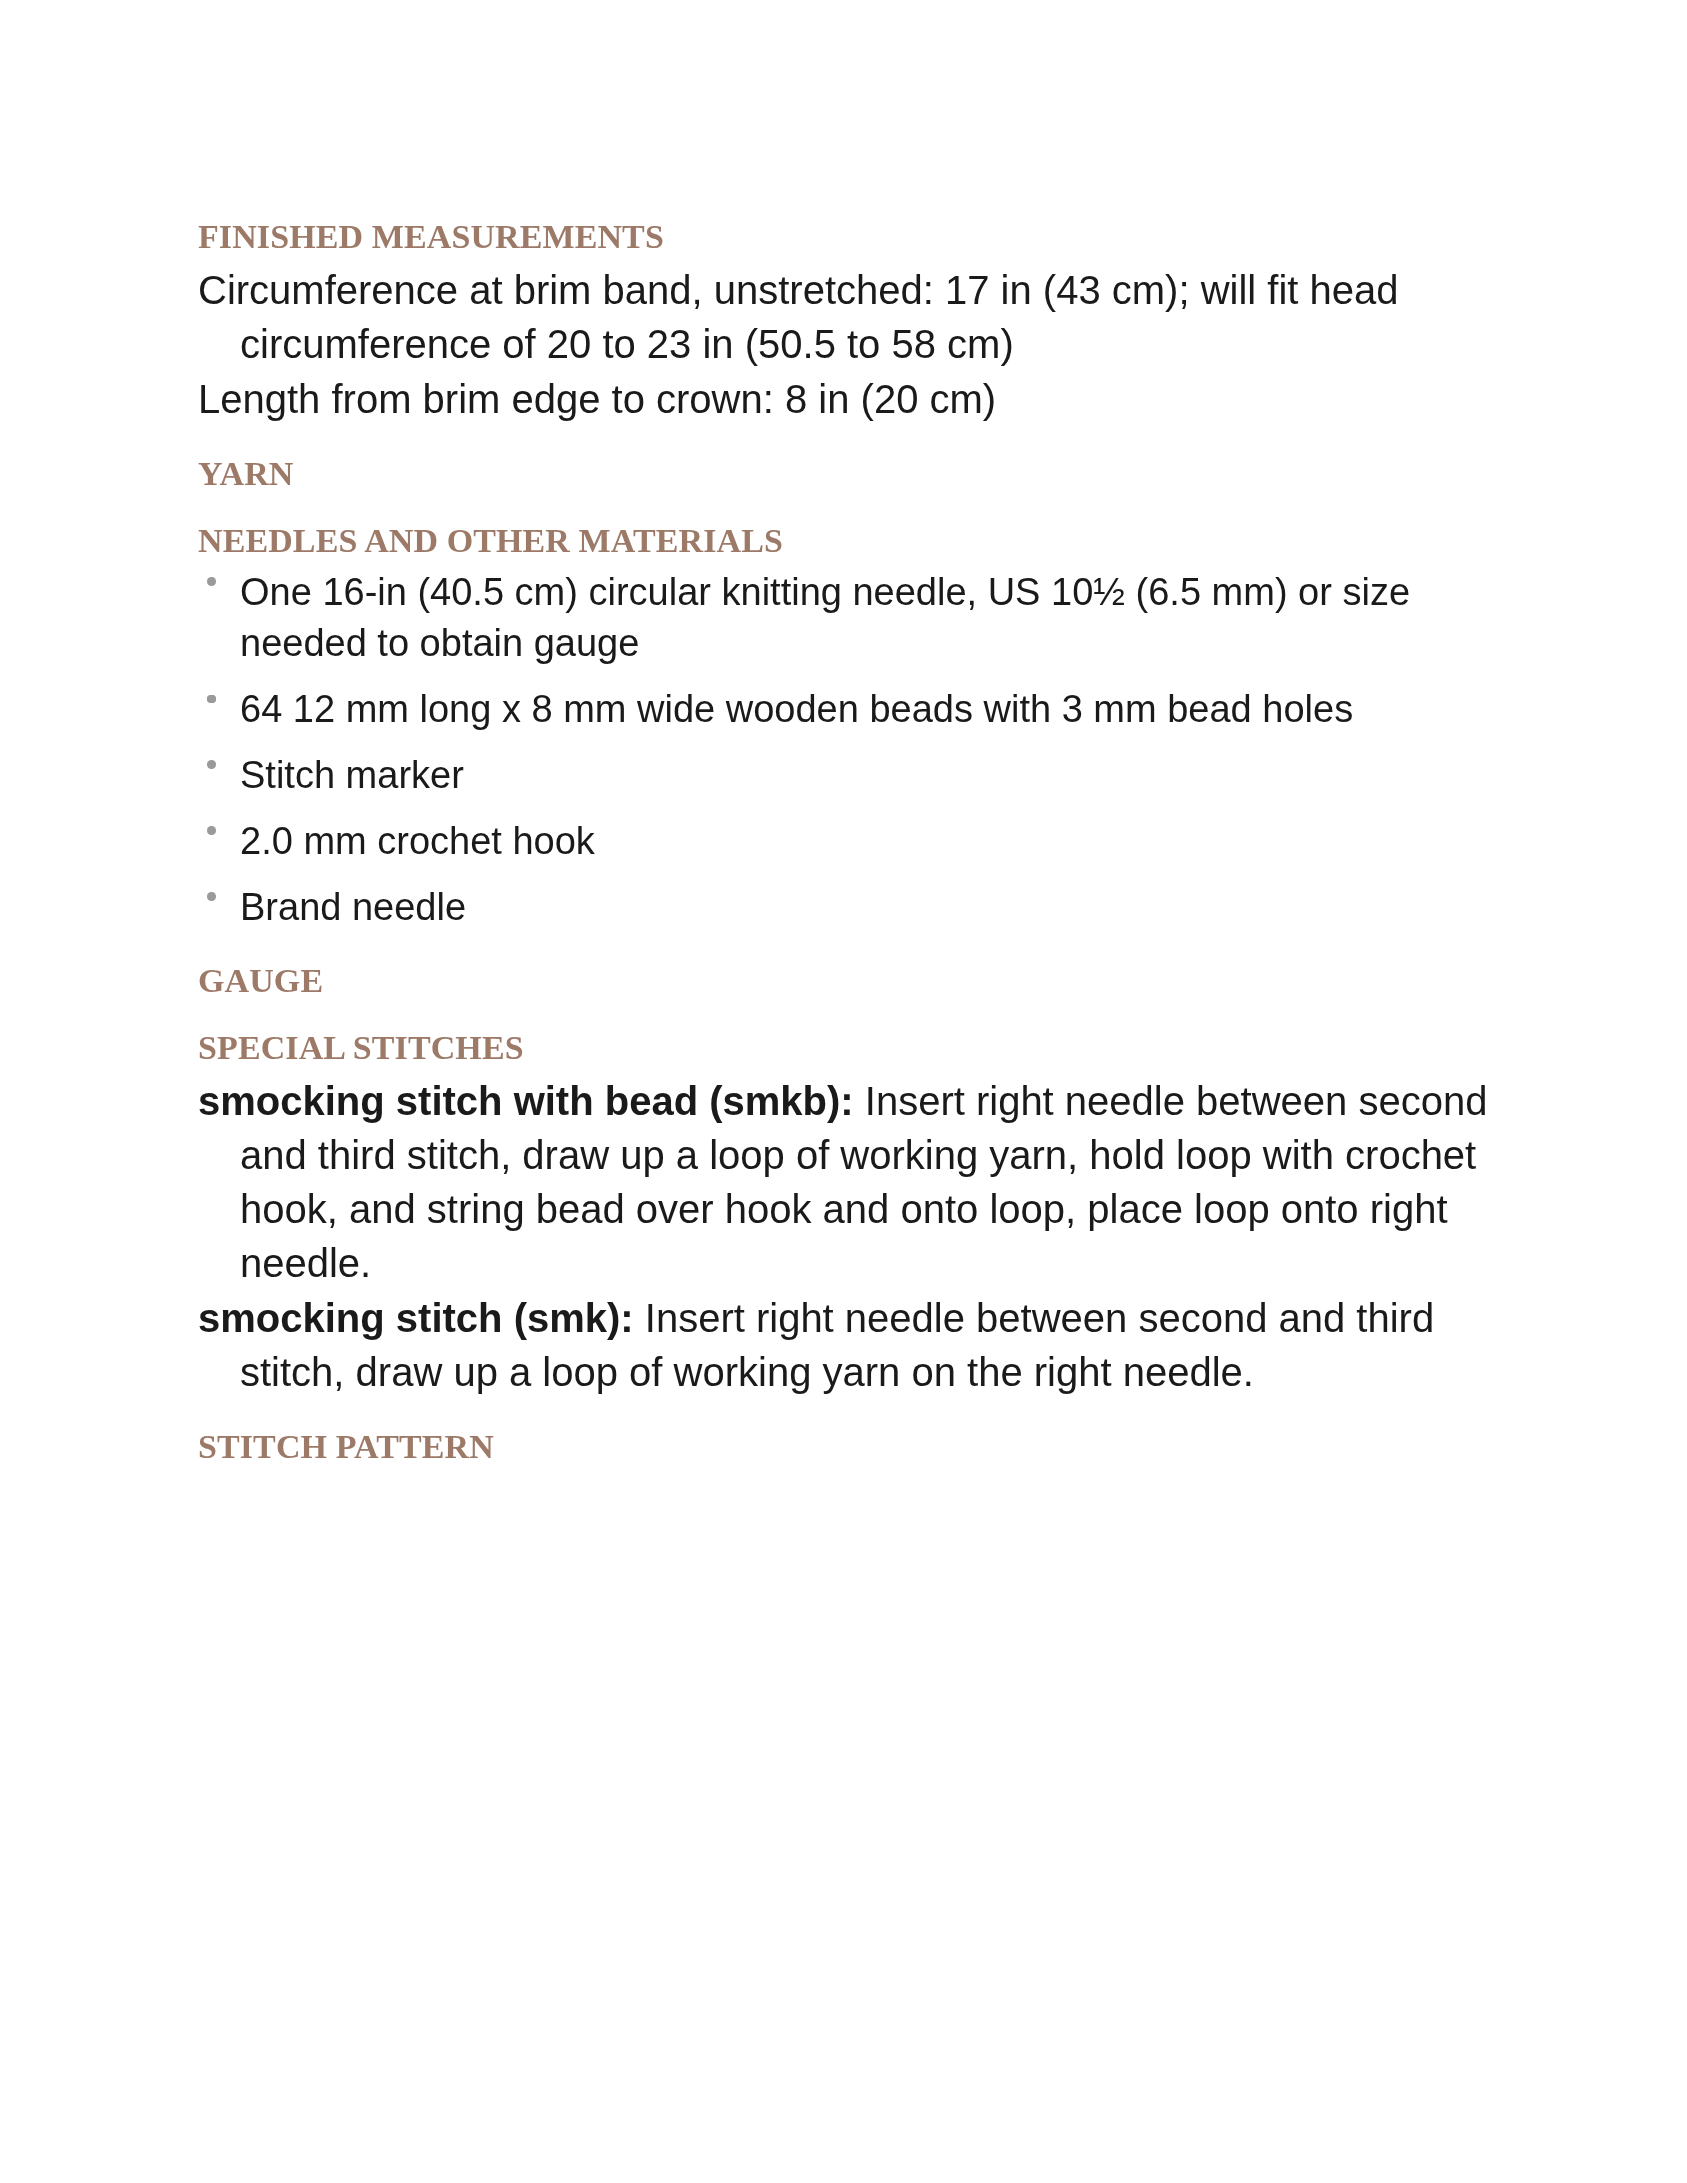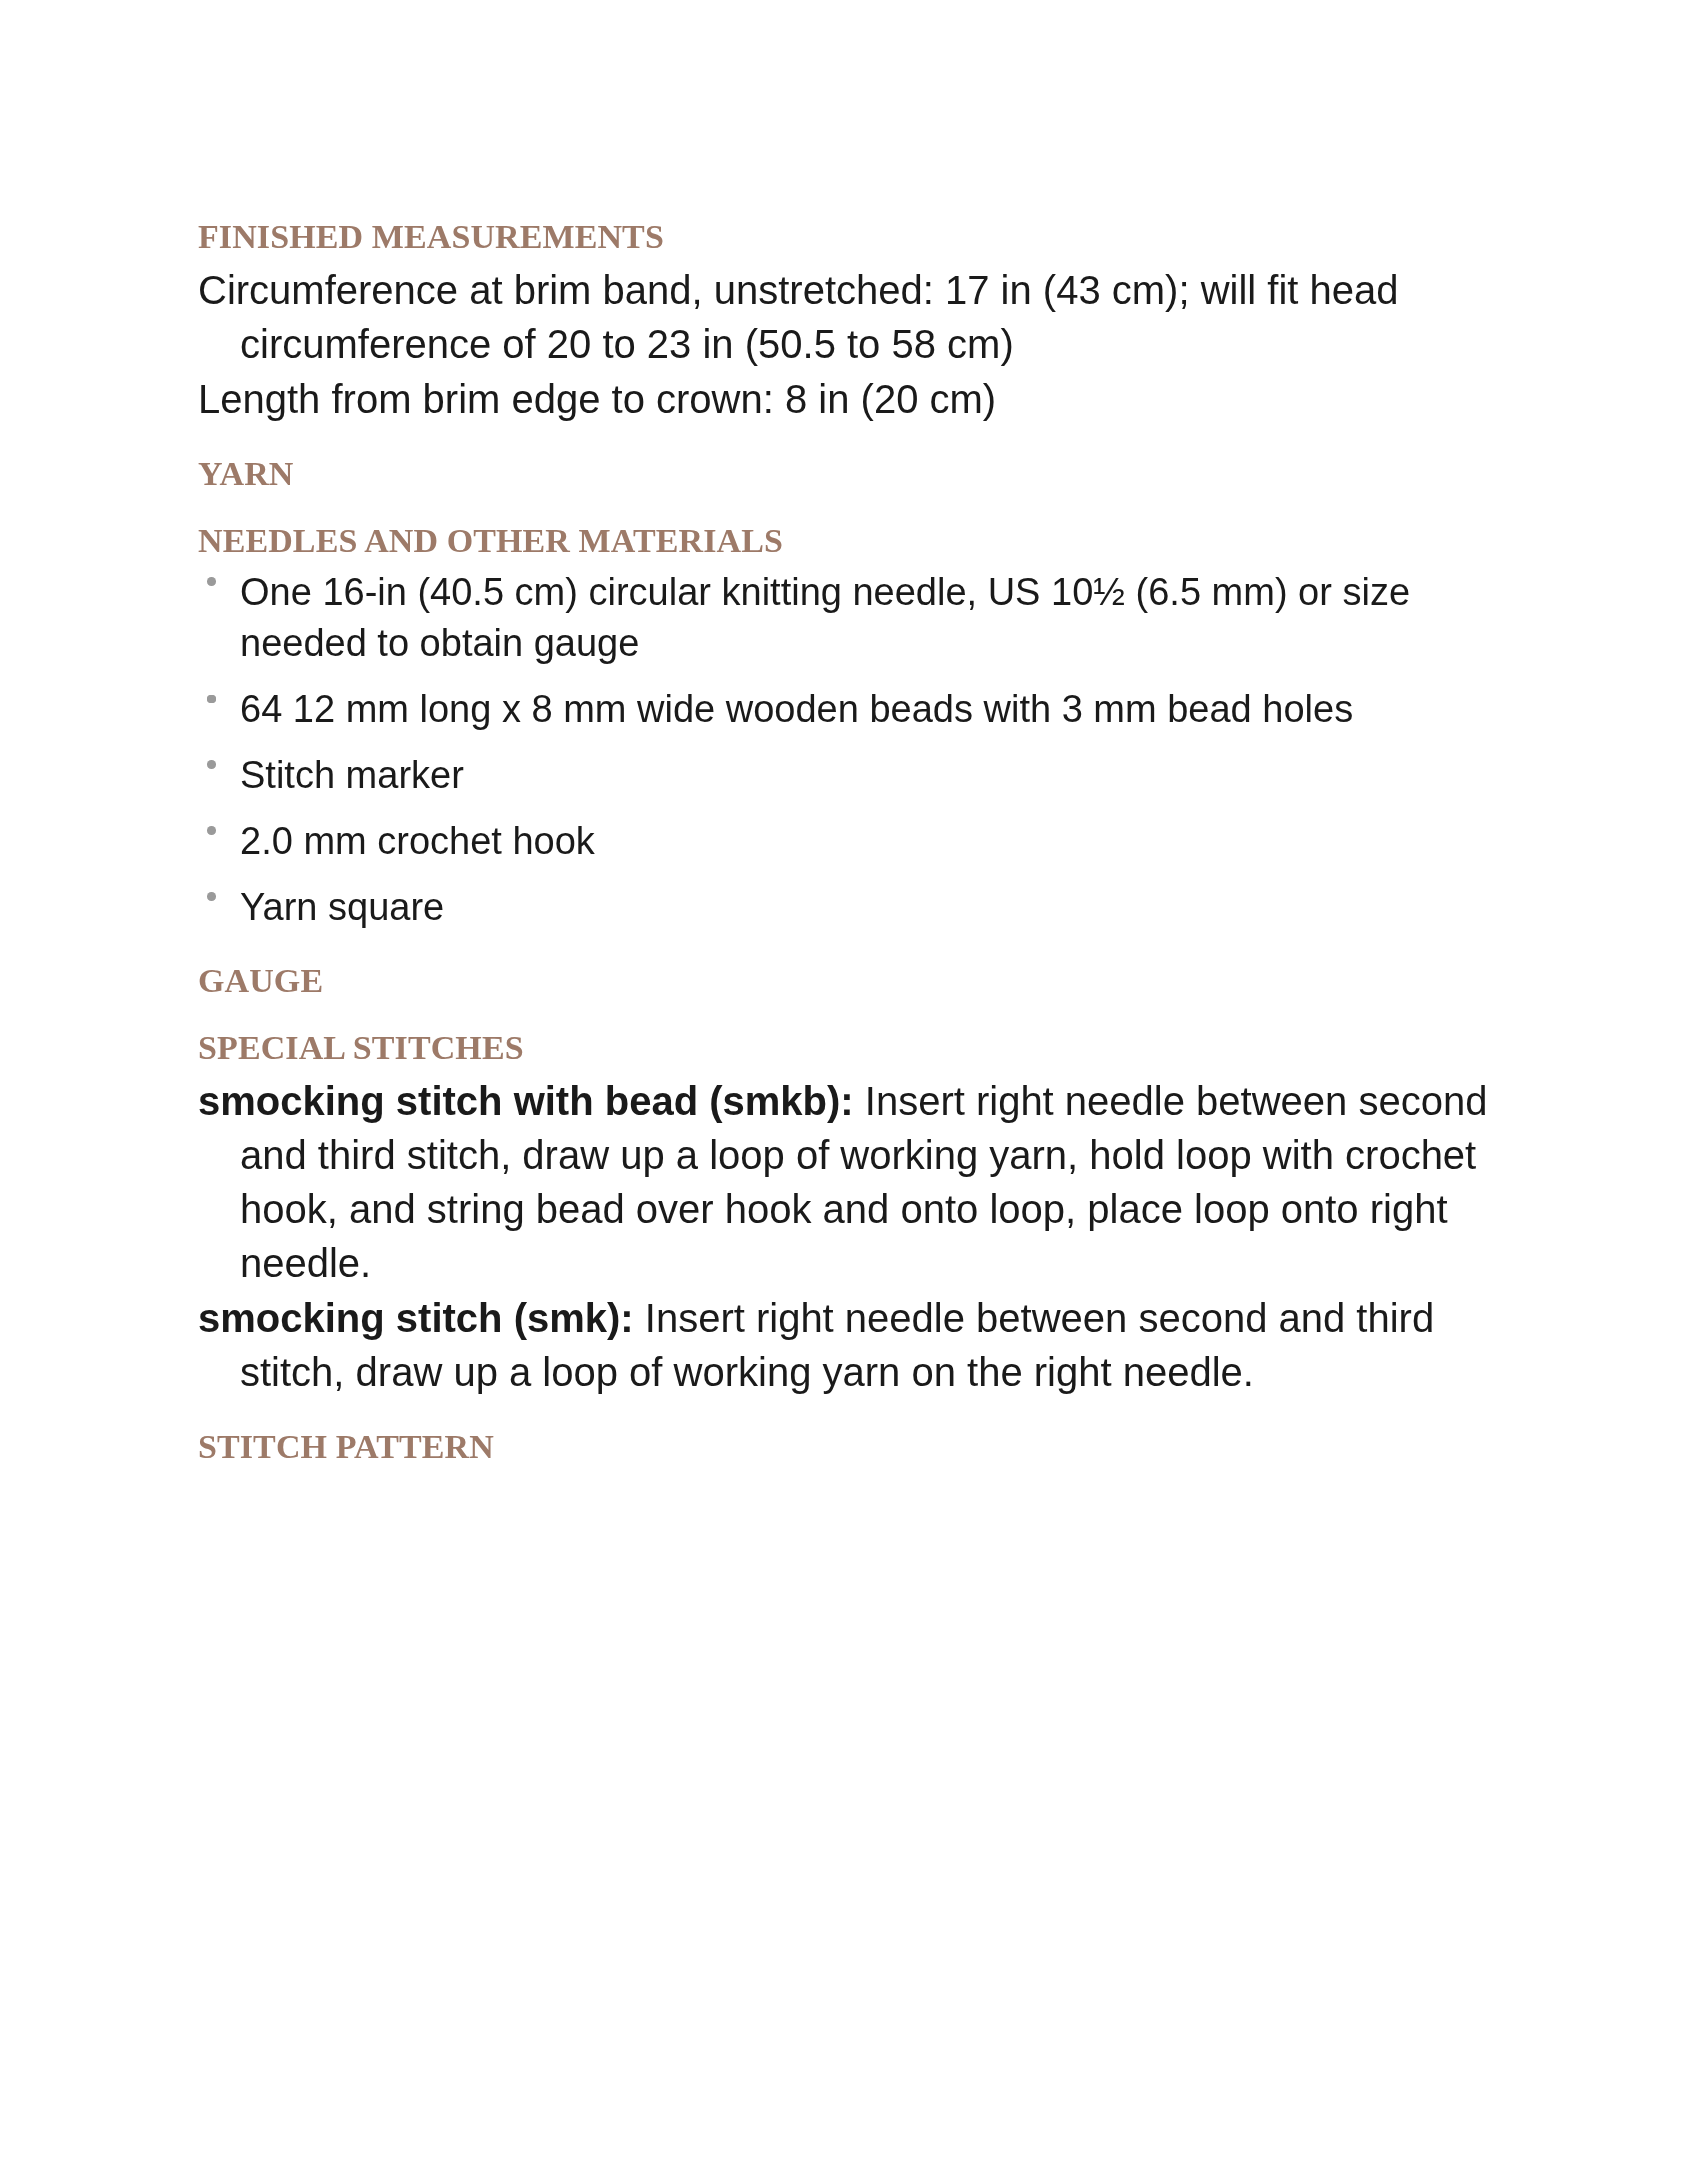--- a/index.html
+++ b/index.html
@@ -118,21 +118,21 @@
         <li>
           <span class="dot"></span>
           <span>Stitch marker</span>
         </li>
         <li>
           <span class="dot"></span>
           <span>2.0 mm crochet hook</span>
         </li>
         <li>
           <span class="dot"></span>
-          <span>Yarn square</span>
+          <span>Brand needle</span>
         </li>
       </ul>
     </div>
 
     <div class="section">
       <h2 class="section-heading">GAUGE</h2>
     </div>
 
     <div class="section">
       <h2 class="section-heading heading-gap-sm">SPECIAL STITCHES</h2>

